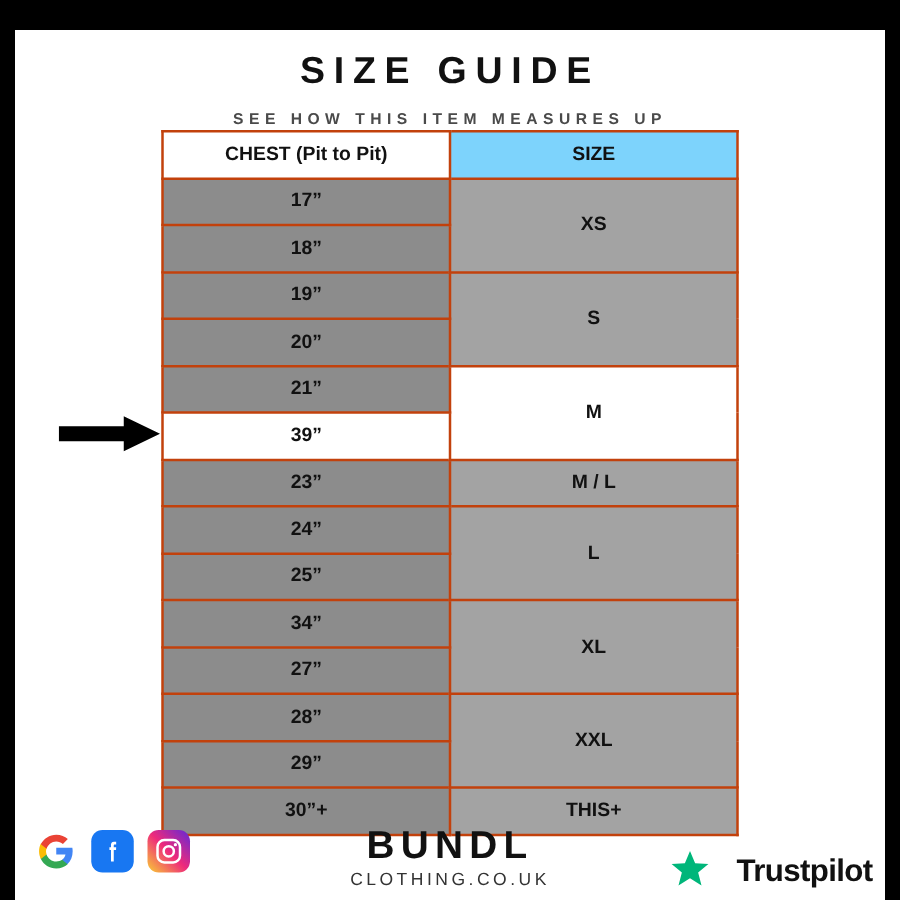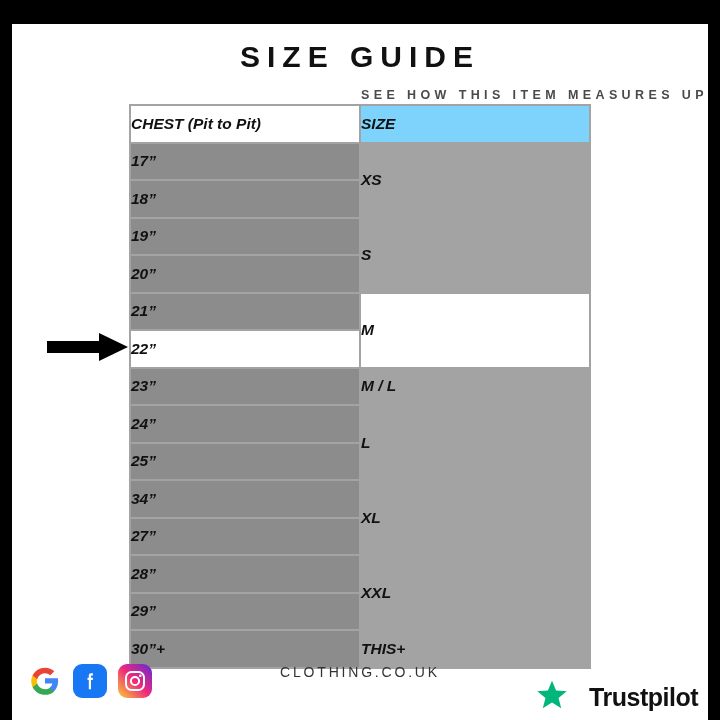--- a/index.html
+++ b/index.html
@@ -25,47 +25,46 @@
   }
   .title {
     text-align: center;
     font-size: 30px;
     font-weight: bold;
     letter-spacing: 7px;
     color: #111111;
     margin-top: 16px;
   }
   .subtitle {
-    text-align: right;
+    text-align: center;
     font-size: 12.5px;
     font-weight: bold;
     letter-spacing: 4.4px;
     color: #4a4a4a;
     margin-top: 14px;
   }
   .table-wrap {
     position: absolute;
     left: 117px;
     top: 80px;
     width: 462px;
   }
   table.size-table {
     border-collapse: collapse;
     width: 462px;
     table-layout: fixed;
   }
   table.size-table td {
-    border: 2px solid #a3a3a3;
-    text-align: left;
+    border: 2px solid #c2410c;
+    text-align: center;
     font-weight: bold;
     color: #111111;
     height: 35.5px;
     padding: 0;
     font-size: 15.5px;
-    font-style: italic;
   }
   td.head-chest {
     font-size: 17px;
     background: #ffffff;
     height: 40px;
   }
   td.head-size {
     font-size: 17px;
     background: #7dd3fc;
     height: 40px;
@@ -179,21 +178,21 @@
         </tr>
         <tr>
           <td class="chest">20”</td>
         </tr>
 
         <tr>
           <td class="chest">21”</td>
           <td class="size hl" rowspan="2">M</td>
         </tr>
         <tr>
-          <td class="chest hl">22”</td>
+          <td class="chest hl">39”</td>
         </tr>
 
         <tr>
           <td class="chest">23”</td>
           <td class="size">M / L</td>
         </tr>
 
         <tr>
           <td class="chest">24”</td>
           <td class="size" rowspan="2">L</td>
@@ -251,20 +250,21 @@
       <div class="social" style="background:linear-gradient(45deg,#F9CE34,#EE2A7B,#6228D7);">
         <svg width="24" height="24" viewBox="0 0 24 24">
           <rect x="3" y="3" width="18" height="18" rx="5.5" fill="none" stroke="#ffffff" stroke-width="2"></rect>
           <circle cx="12" cy="12" r="4.1" fill="none" stroke="#ffffff" stroke-width="2"></circle>
           <circle cx="17.3" cy="6.7" r="1.3" fill="#ffffff"></circle>
         </svg>
       </div>
     </div>
 
     <div class="brand">
+      <div class="brand-name">BUNDL</div>
       <div class="brand-sub">CLOTHING.CO.UK</div>
     </div>
 
     <div class="trustpilot">
       <span>
         <svg width="34" height="34" viewBox="0 0 24 24">
           <polygon points="12,2 14.9,8.9 22.4,9.3 16.6,14.1 18.5,21.4 12,17.3 5.5,21.4 7.4,14.1 1.6,9.3 9.1,8.9" fill="#00B67A"></polygon>
         </svg>
       </span>
       <span class="tp-name">Trustpilot</span>

